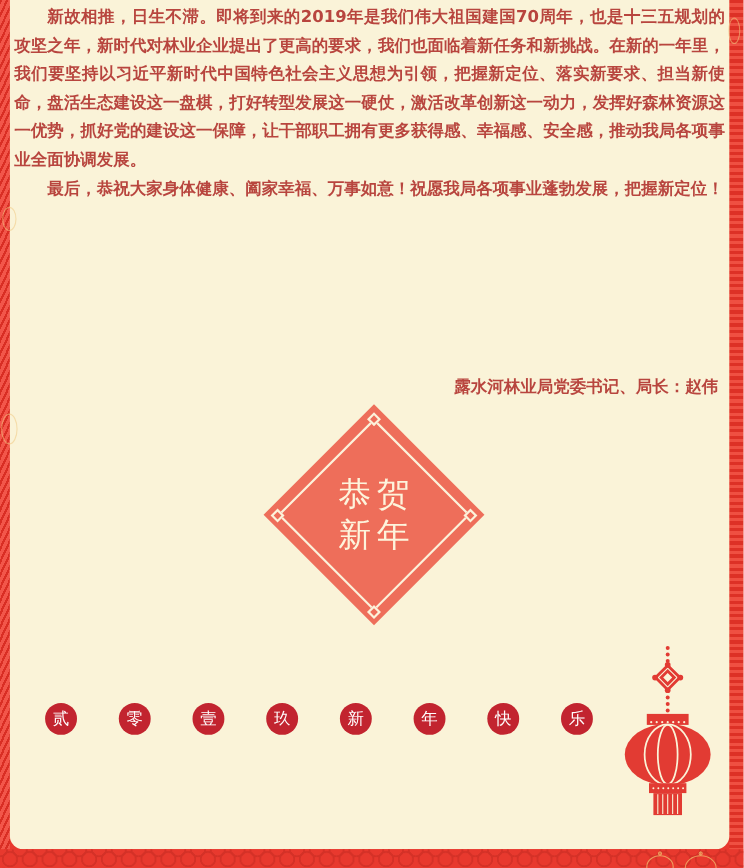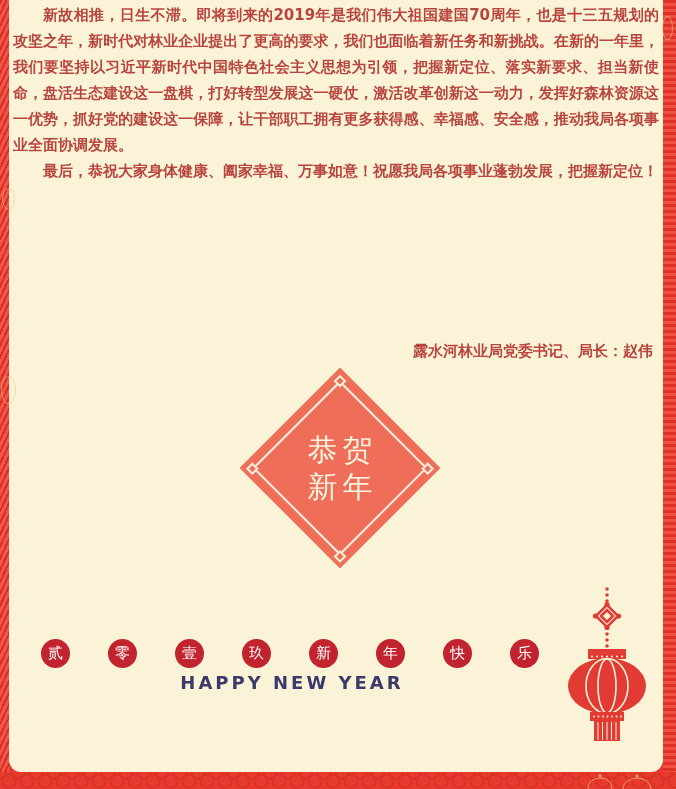--- a/index.html
+++ b/index.html
@@ -165,21 +165,20 @@
 
         <span class="circle">
           <span>快</span>
         </span>
 
         <span class="circle">
           <span>乐</span>
         </span>
       </div>
 
-    <div class="english">HAPPY NEW YEAR</div>
 
     <svg class="lantern" viewBox="0 0 80 160" xmlns="http://www.w3.org/2000/svg">
 
       <circle cx="40" cy="3" r="1.8" fill="#e23b33"></circle>
       <circle cx="40" cy="9" r="1.8" fill="#e23b33"></circle>
       <circle cx="40" cy="15" r="1.8" fill="#e23b33"></circle>
 
       <g stroke="#e23b33" fill="none" stroke-width="2.6">
         <rect x="32.2" y="22.2" width="15.6" height="15.6" transform="rotate(45 40 30)"></rect>
         <rect x="35.8" y="25.8" width="8.4" height="8.4" transform="rotate(45 40 30)"></rect>

